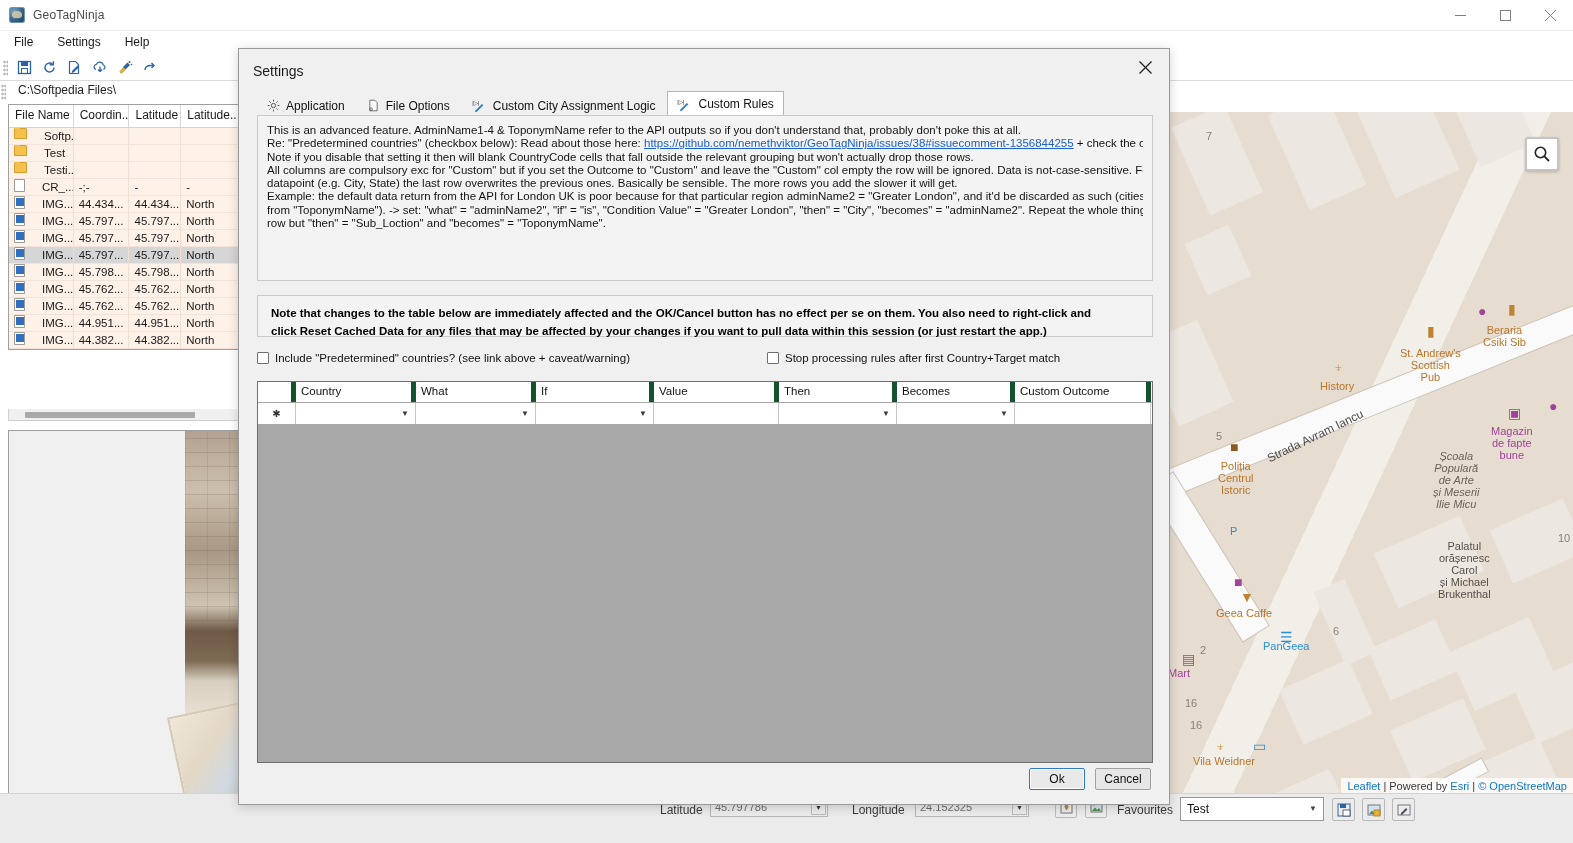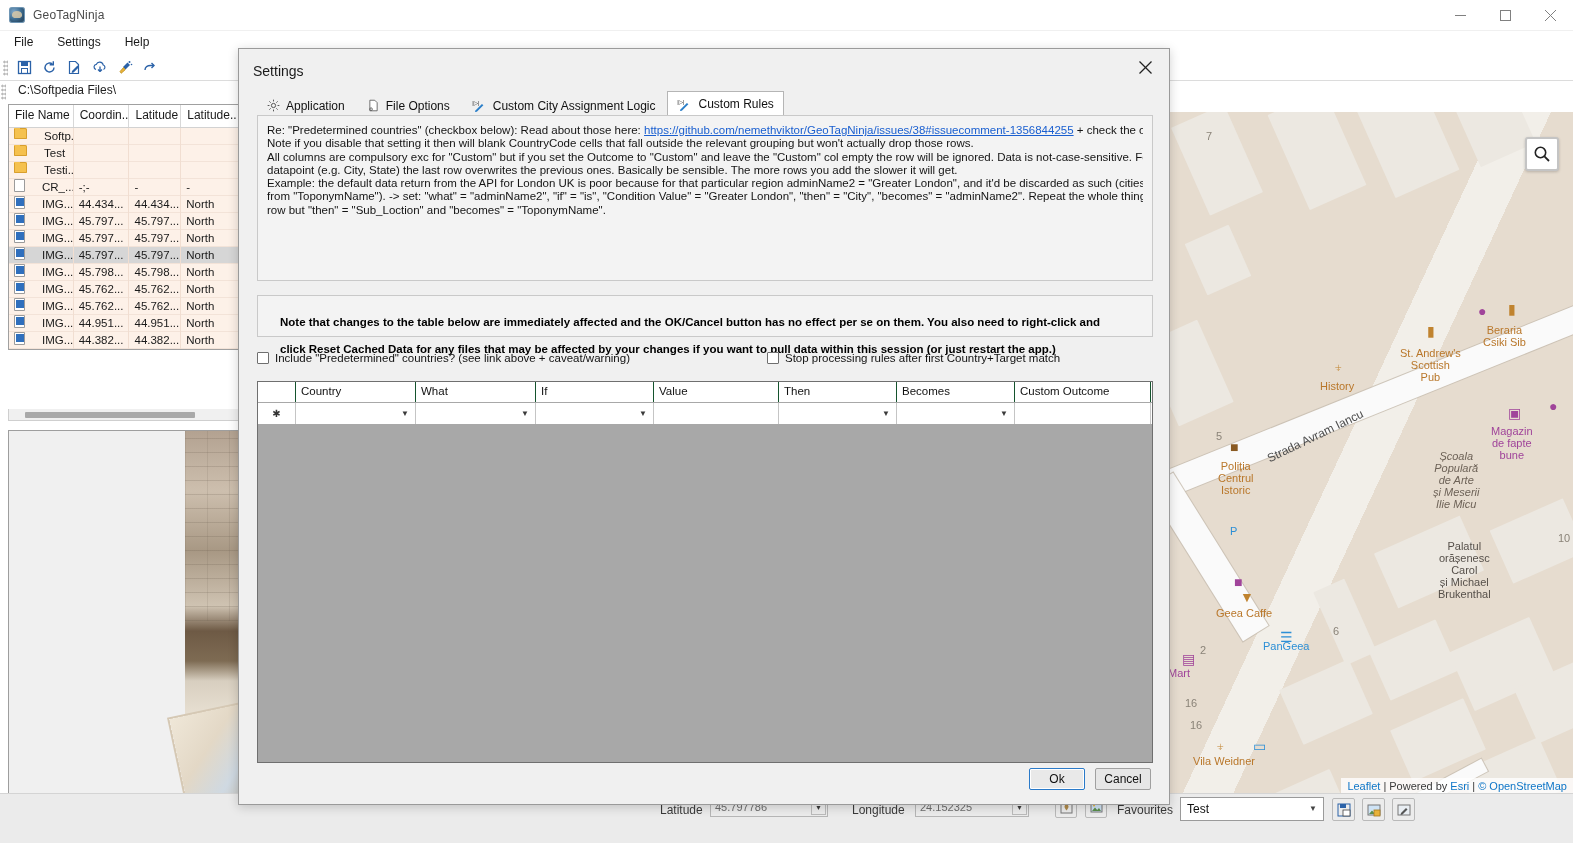--- a/index.html
+++ b/index.html
@@ -290,21 +290,21 @@
     white-space: nowrap; overflow: hidden;
   }
   .desc-box a { color: #1a5fd0; text-decoration: underline; }
 
   .note-box {
     position: absolute; left: 18px; top: 246px; width: 896px; height: 42px;
     background: #f3f3f3; border: 1px solid #c9c9c9;
     padding: 6px 9px;
   }
   .note-box p {
-    margin: 13px; font-size: 11.5px; line-height: 14px; font-weight: bold; color: #000;
+    margin: 4px; font-size: 11.5px; line-height: 14px; font-weight: bold; color: #000;
     white-space: nowrap;
   }
 
   .chk-row {
     position: absolute; left: 18px; top: 303px; width: 896px; height: 20px;
   }
   .chk {
     position: absolute; display: flex; align-items: center; gap: 6px;
     font-size: 11.5px; color: #111;
   }
@@ -315,21 +315,21 @@
 
   .grid-wrap {
     position: absolute; left: 18px; top: 332px; width: 896px; height: 382px;
     border: 1px solid #6f6f6f; background: #a8a8a8; overflow: hidden;
   }
   .grid-head {
     display: flex; height: 21px; background: #fff; border-bottom: 1px solid #a8a8a8;
   }
   .grid-head .gh {
     font-size: 11.5px; color: #111; padding: 3px 5px;
-    border-right: 1px solid #14532d; white-space: nowrap; overflow: hidden;
+    border-right: 5px solid #14532d; white-space: nowrap; overflow: hidden;
   }
   .grid-row {
     display: flex; height: 22px; background: #fff; border-bottom: 1px solid #a8a8a8;
   }
   .grid-row .gc {
     border-right: 1px solid #c5c5c5; position: relative; background: #fff;
     display: flex; align-items: center; padding: 0 4px;
   }
   .rowhdr {
     width: 38px; flex: 0 0 38px; display: flex; align-items: center; justify-content: center;
@@ -818,20 +818,21 @@
               <text x="0" y="7" font-size="7" fill="#333" font-family="Liberation Sans">|▷|</text>
               <path d="M4 14l8-8 1.8 1.8-8 8L3.4 16z" fill="#2b7fc9"></path>
             </svg>
         </span>
         <span>Custom Rules</span>
       </div>
     </div>
 
     <div class="desc-box">
       <div id="desc-lines">
+          <p>This is an advanced feature. AdminName1-4 &amp; ToponymName refer to the API outputs so if you don't understand that, probably don't poke this at all.</p>
           <p>Re: "Predetermined countries" (checkbox below): Read about those here: <a>https://github.com/nemethviktor/GeoTagNinja/issues/38#issuecomment-1356844255</a> + check the other tab -</p>
           <p>Note if you disable that setting it then will blank CountryCode cells that fall outside the relevant grouping but won't actually drop those rows.</p>
           <p>All columns are compulsory exc for "Custom" but if you set the Outcome to "Custom" and leave the "Custom" col empty the row will be ignored. Data is not-case-sensitive. For each</p>
           <p>datapoint (e.g. City, State) the last row overwrites the previous ones. Basically be sensible. The more rows you add the slower it will get.</p>
           <p>Example: the default data return from the API for London UK is poor because for that particular region adminName2 = "Greater London", and it'd be discarded as such (cities are usually</p>
           <p>from "ToponymName"). -&gt; set: "what" = "adminName2", "if" = "is", "Condition Value" = "Greater London", "then" = "City", "becomes" = "adminName2". Repeat the whole thing in a 2nd</p>
           <p>row but "then" = "Sub_Loction" and "becomes" = "ToponymName".</p>
         </div>
     </div>
 

